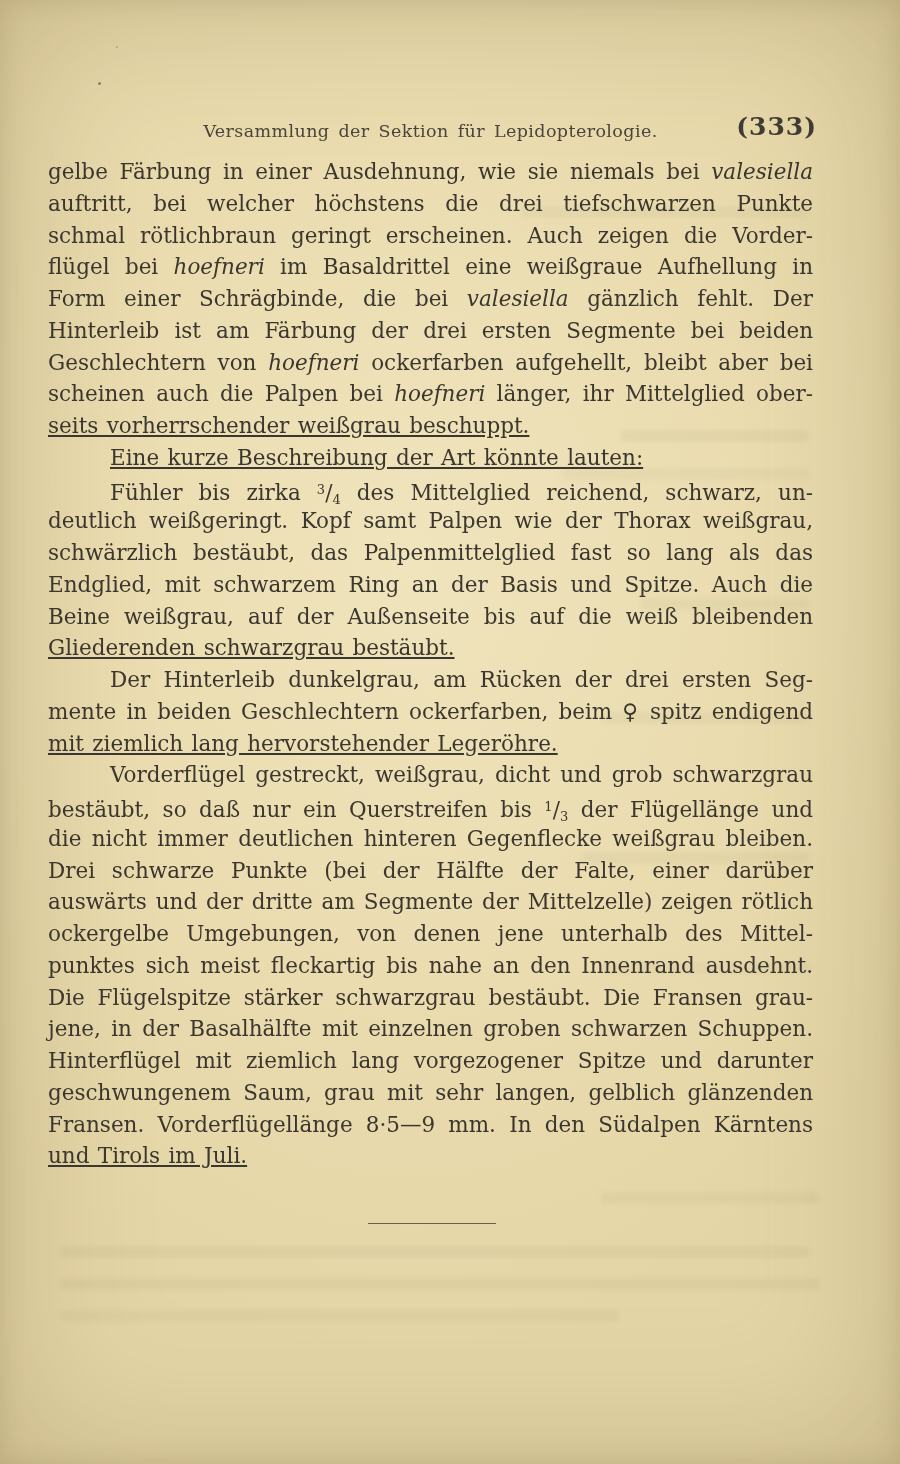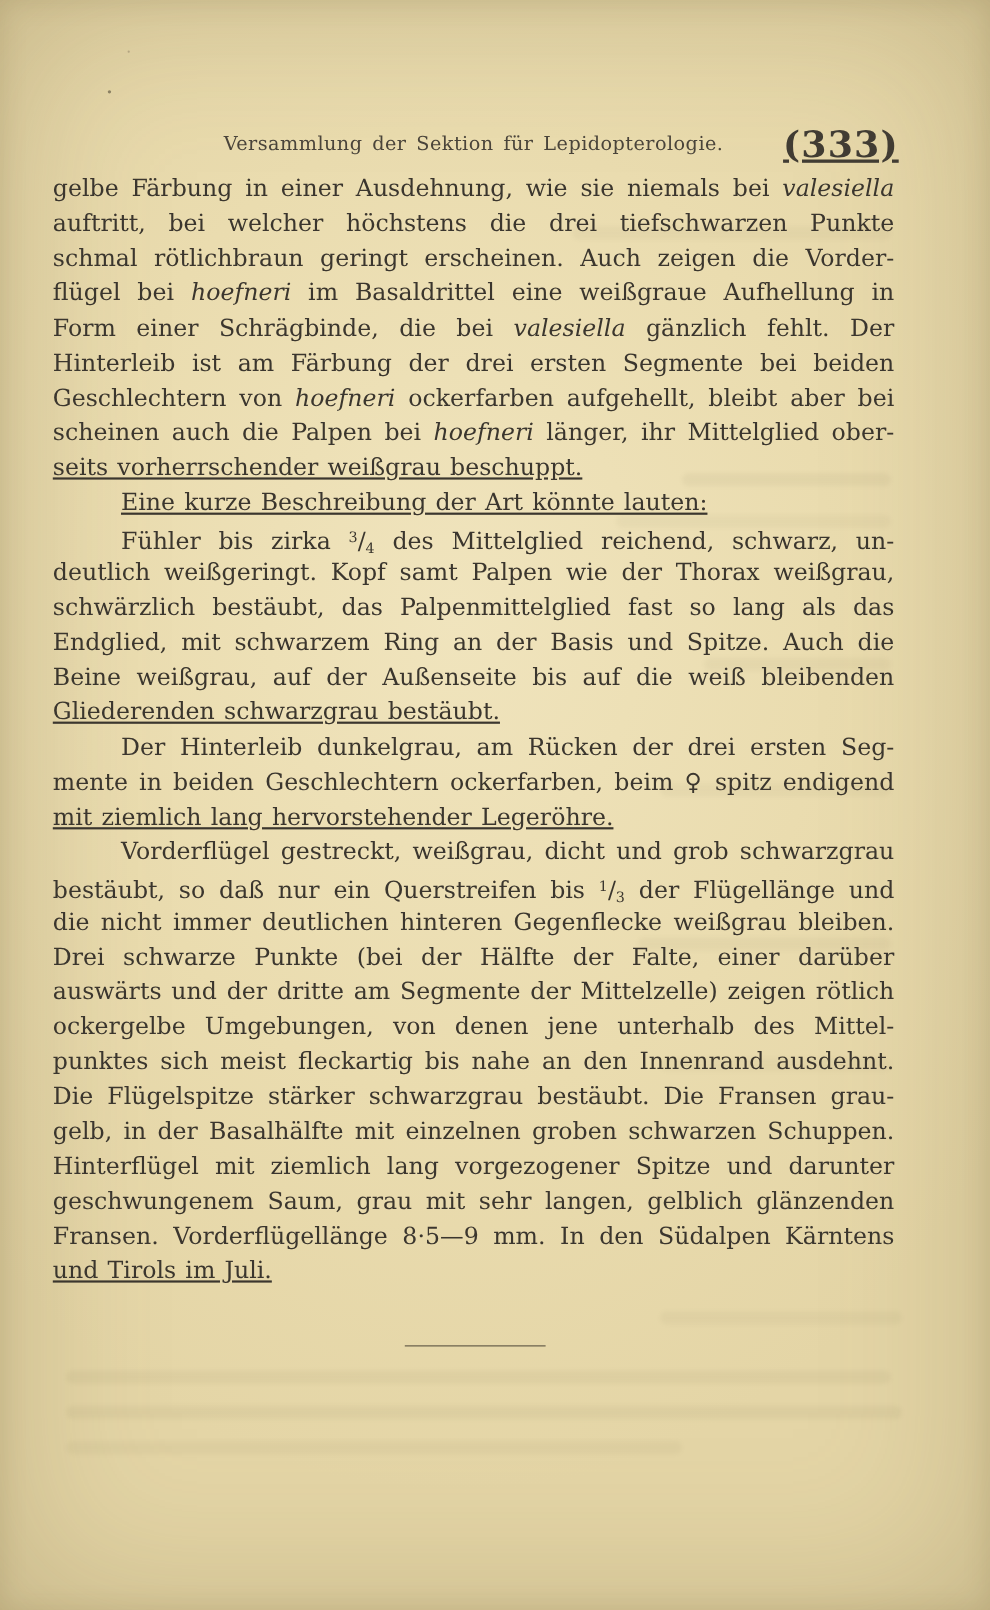--- a/index.html
+++ b/index.html
@@ -40,25 +40,24 @@
     text-align: center;
     font-size: 17.5px;
     letter-spacing: 0.4px;
     word-spacing: 3px;
     color: #4a443a;
   }
   .page-number {
     position: absolute;
     top: -6px;
     right: -4px;
-    font-size: 33px;
+    font-size: 25px;
     font-weight: 700;
     letter-spacing: 1px;
     color: #413c33;
-    text-decoration: underline;
   }
   .body-text {
     position: absolute;
     top: 132px;
     left: 48px;
     width: 765px;
     margin-top: 24px;
   }
   .line {
     height: 31.75px;
@@ -140,21 +139,21 @@
       <div class="line"><span>mente in beiden Geschlechtern ockerfarben, beim ♀ spitz endigend</span></div>
       <div class="line last"><span>mit ziemlich lang hervorstehender Legeröhre.</span></div>
       <div class="line indent"><span>Vorderflügel gestreckt, weißgrau, dicht und grob schwarzgrau</span></div>
       <div class="line"><span>bestäubt, so daß nur ein Querstreifen bis </span><span class="frac"><sup>1</sup>/<sub>3</sub></span><span> der Flügellänge und</span></div>
       <div class="line"><span>die nicht immer deutlichen hinteren Gegenflecke weißgrau bleiben.</span></div>
       <div class="line"><span>Drei schwarze Punkte (bei der Hälfte der Falte, einer darüber</span></div>
       <div class="line"><span>auswärts und der dritte am Segmente der Mittelzelle) zeigen rötlich</span></div>
       <div class="line"><span>ockergelbe Umgebungen, von denen jene unterhalb des Mittel-</span></div>
       <div class="line"><span>punktes sich meist fleckartig bis nahe an den Innenrand ausdehnt.</span></div>
       <div class="line"><span>Die Flügelspitze stärker schwarzgrau bestäubt. Die Fransen grau-</span></div>
-      <div class="line"><span>gelb, in der Basalhälfte mit einzelnen groben schwarzen Schuppen.</span></div>
+      <div class="line"><span>jene, in der Basalhälfte mit einzelnen groben schwarzen Schuppen.</span></div>
       <div class="line"><span>Hinterflügel mit ziemlich lang vorgezogener Spitze und darunter</span></div>
       <div class="line"><span>geschwungenem Saum, grau mit sehr langen, gelblich glänzenden</span></div>
       <div class="line"><span>Fransen. Vorderflügellänge 8·5—9 mm. In den Südalpen Kärntens</span></div>
       <div class="line last"><span>und Tirols im Juli.</span></div>
     </div>
 
   <div class="divider"></div>
 
 </div>
 

